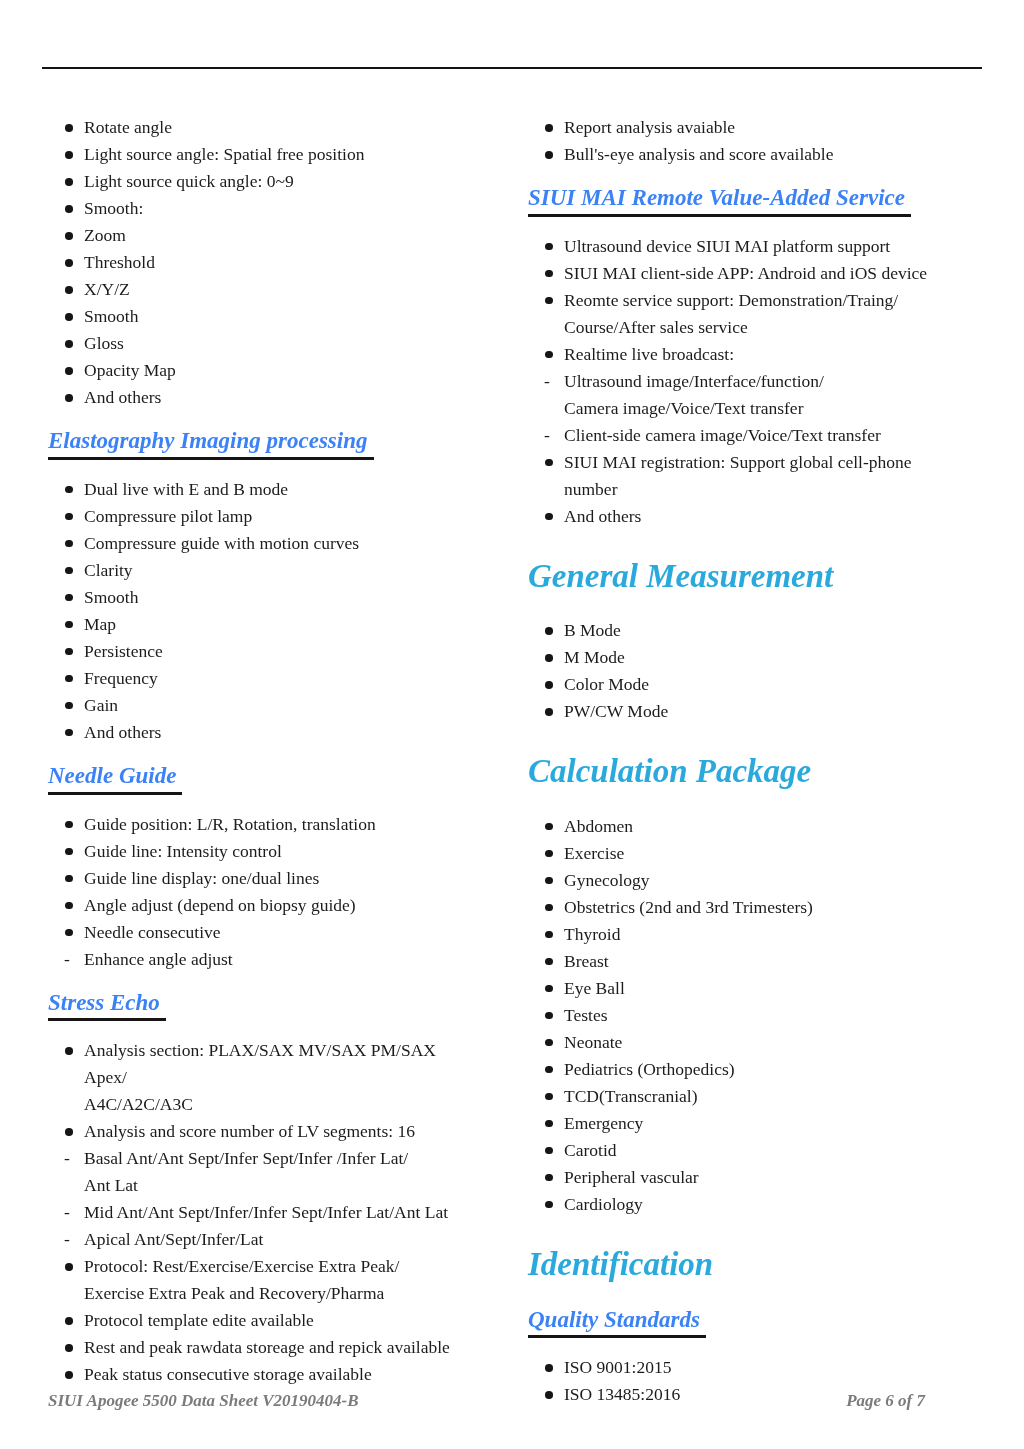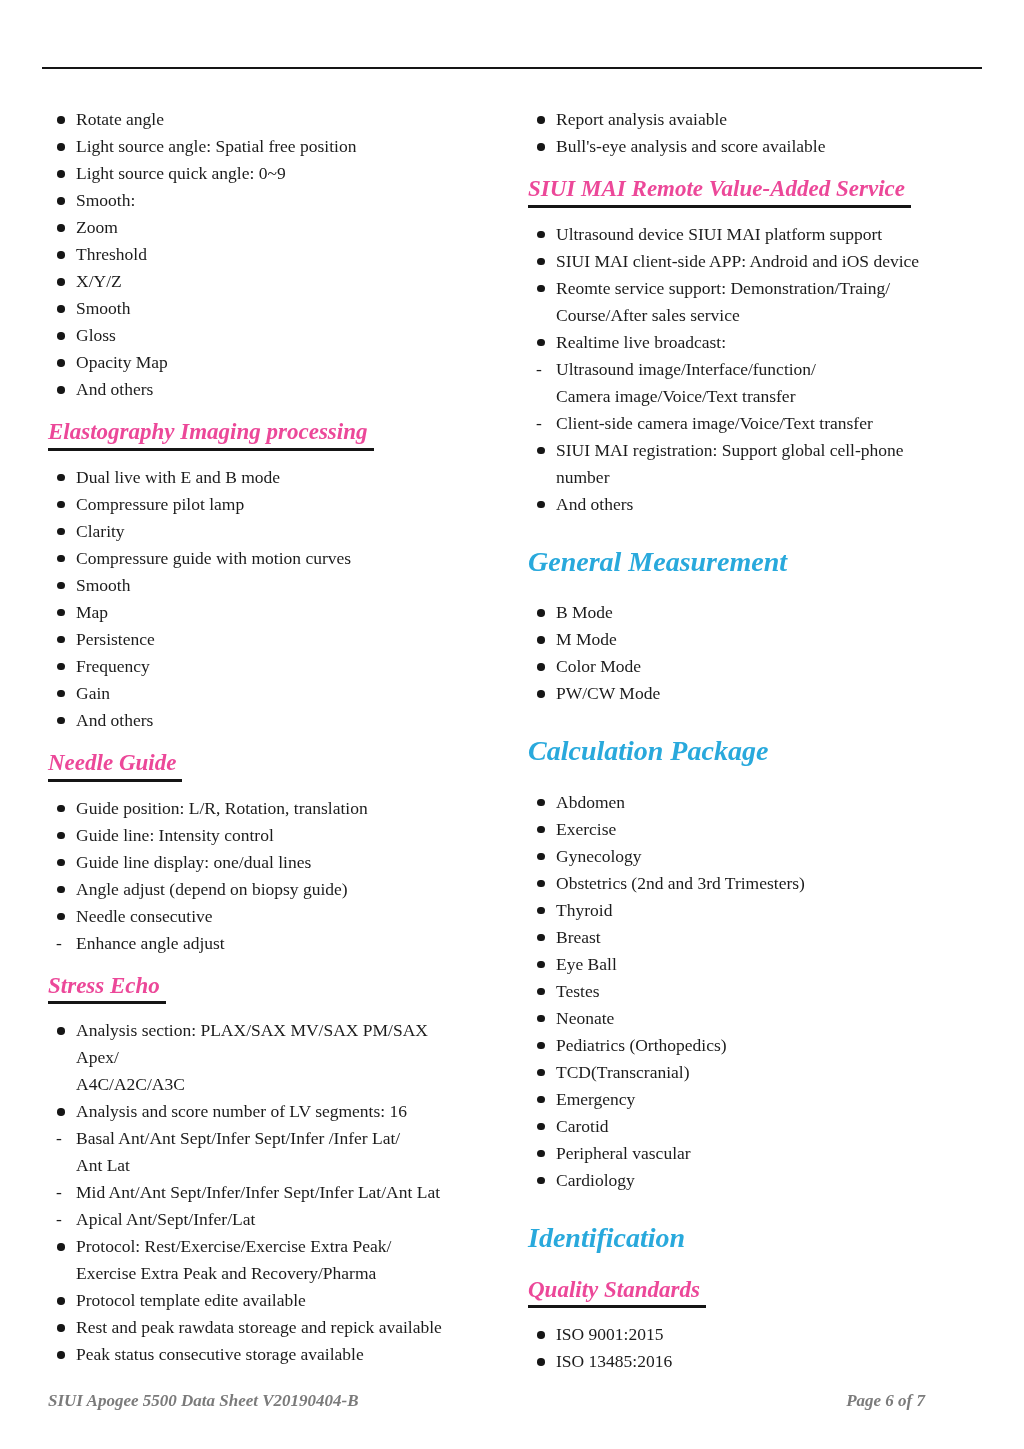--- a/index.html
+++ b/index.html
@@ -17,43 +17,43 @@
     color:var(--text);
   }
   .top-rule{
     position:absolute;left:42px;right:42px;top:67px;
     height:2px;background:#151515;
   }
   .col{position:absolute;top:90px;padding-top:8px;}
   .col-left{left:48px;width:456px;}
   .col-right{left:528px;width:476px;}
 
-  .blist{margin:8px;padding:0;}
+  .blist{margin:16px;padding:0;}
   .item{
     display:flex;align-items:flex-start;
     font-size:17.5px;line-height:27px;
   }
   .marker{flex:0 0 20px;}
   .marker.bullet::before{
     content:"";display:block;width:7.5px;height:7.5px;border-radius:50%;
     background:#161616;margin-top:10px;margin-left:1px;
   }
   .marker.dash{font-size:17.5px;line-height:27px;}
   .txt{white-space:pre-wrap;flex:1;}
 
   .h2{margin-top:15px;margin-bottom:13px;}
   .h2t{
     display:inline-block;
     font-size:23px;font-weight:bold;font-style:italic;
-    line-height:1.25;color:#ec4899;
+    line-height:1.25;color:#3b82f6;
     border-bottom:3px solid #151515;
     padding-bottom:1px;padding-right:6px;
   }
   .h1{
-    font-size:28px;font-weight:bold;font-style:italic;
+    font-size:33px;font-weight:bold;font-style:italic;
     color:var(--accent);
     margin-top:27px;margin-bottom:21px;line-height:1.2;
   }
   .footer-text{
     position:absolute;top:1391px;
     font-size:17px;font-weight:bold;font-style:italic;
     color:var(--footer-c);
   }
   .footer-left{left:48px;}
   .footer-right{right:99px;font-family:Liberation Serif, serif;}
@@ -115,25 +115,25 @@
       <div class="item">
         <span class="marker bullet"></span>
         <span class="txt">Dual live with E and B mode</span>
       </div>
       <div class="item">
         <span class="marker bullet"></span>
         <span class="txt">Compressure pilot lamp</span>
       </div>
       <div class="item">
         <span class="marker bullet"></span>
+        <span class="txt">Compressure guide with motion curves</span>
+      </div>
+      <div class="item">
+        <span class="marker bullet"></span>
         <span class="txt">Clarity</span>
-      </div>
-      <div class="item">
-        <span class="marker bullet"></span>
-        <span class="txt">Compressure guide with motion curves</span>
       </div>
       <div class="item">
         <span class="marker bullet"></span>
         <span class="txt">Smooth</span>
       </div>
       <div class="item">
         <span class="marker bullet"></span>
         <span class="txt">Map</span>
       </div>
       <div class="item">

